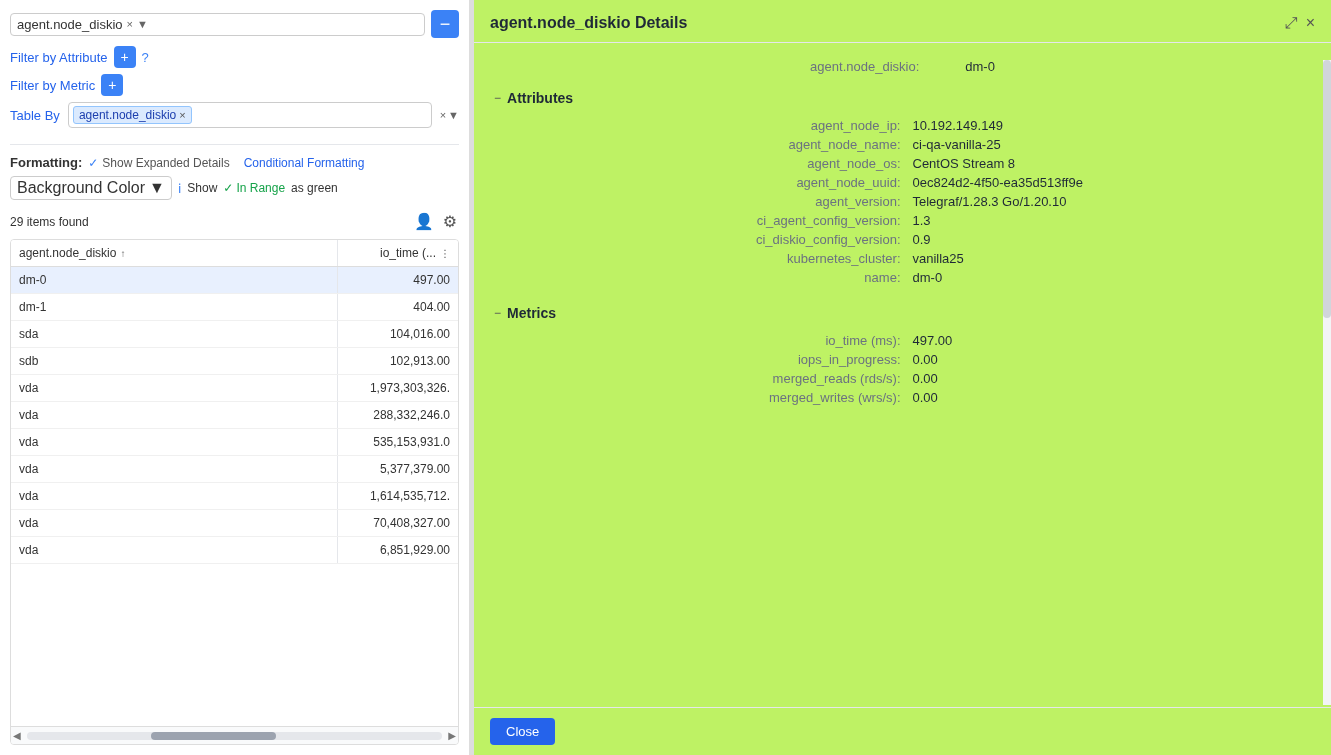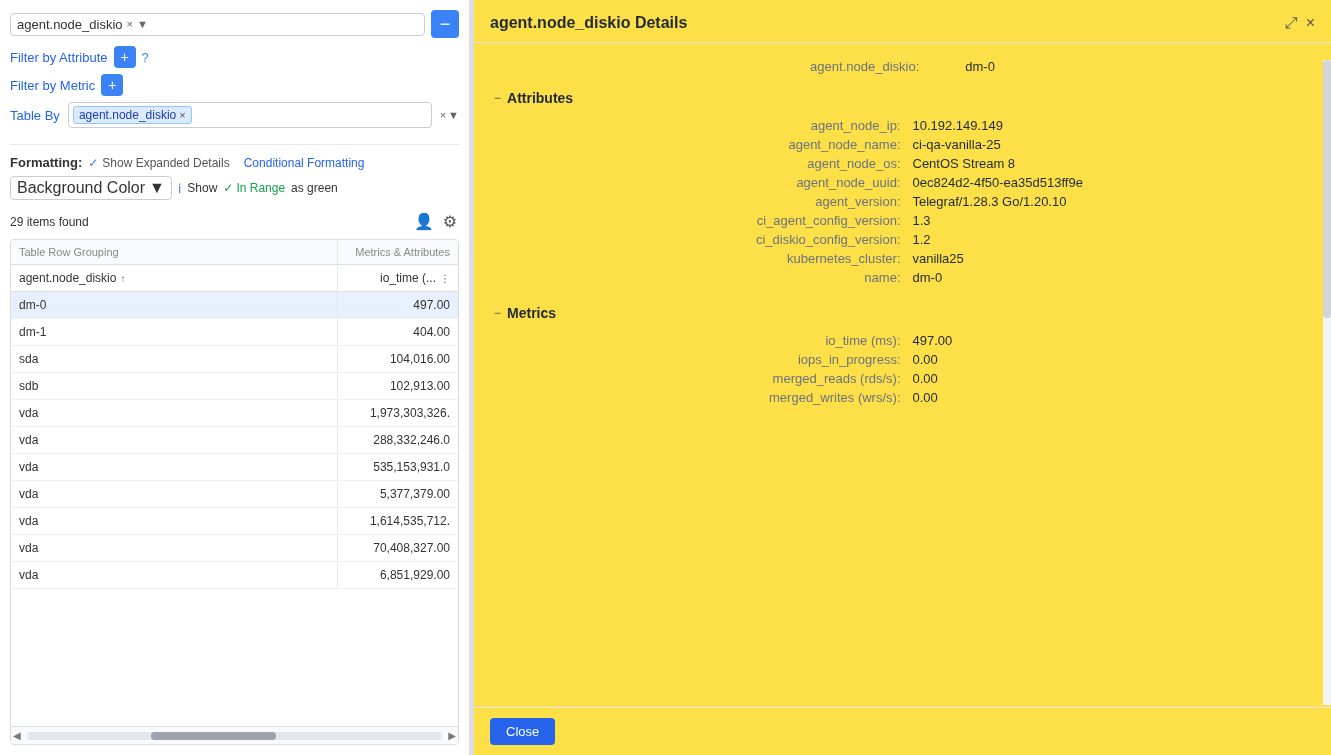--- a/index.html
+++ b/index.html
@@ -404,21 +404,21 @@
     .v-resize {
       width: 4px;
       background: #ddd;
       cursor: col-resize;
       flex-shrink: 0;
     }
 
     
     .right-panel {
       flex: 1;
-      background: #fde047;
+      background: #bef264;
       display: flex;
       flex-direction: column;
       position: relative;
       overflow: hidden;
     }
 
     .details-header {
       display: flex;
       align-items: center;
       justify-content: space-between;
@@ -612,24 +612,20 @@
 
   <div class="items-found-row">
     <span class="items-found-text">29 items found</span>
     <div class="icon-btns">
       <button class="icon-btn">👤</button>
       <button class="icon-btn">⚙</button>
     </div>
   </div>
 
   <div class="table-container">
-    <div class="table-header">
-      <div class="th-grouping">Table Row Grouping</div>
-      <div class="th-metrics">Metrics &amp; Attributes</div>
-    </div>
     <div class="col-header-row">
       <div class="col-name">
         <span>agent.node_diskio</span>
         <span class="sort-icon">↑</span>
       </div>
       <div class="col-metric">
         <span>io_time (...</span>
         <span class="menu-icon">⋮</span>
       </div>
     </div>
@@ -718,21 +714,21 @@
         <div class="attr-val">ci-qa-vanilla-25</div>
         <div class="attr-key">agent_node_os:</div>
         <div class="attr-val">CentOS Stream 8</div>
         <div class="attr-key">agent_node_uuid:</div>
         <div class="attr-val">0ec824d2-4f50-ea35d513ff9e</div>
         <div class="attr-key">agent_version:</div>
         <div class="attr-val">Telegraf/1.28.3 Go/1.20.10</div>
         <div class="attr-key">ci_agent_config_version:</div>
         <div class="attr-val">1.3</div>
         <div class="attr-key">ci_diskio_config_version:</div>
-        <div class="attr-val">1.2</div>
+        <div class="attr-val">0.9</div>
         <div class="attr-key">kubernetes_cluster:</div>
         <div class="attr-val">vanilla25</div>
         <div class="attr-key">name:</div>
         <div class="attr-val">dm-0</div>
       </div>
 
     <div class="section-header">
       <span class="section-toggle">−</span>
       <span class="section-title">Metrics</span>
     </div>

